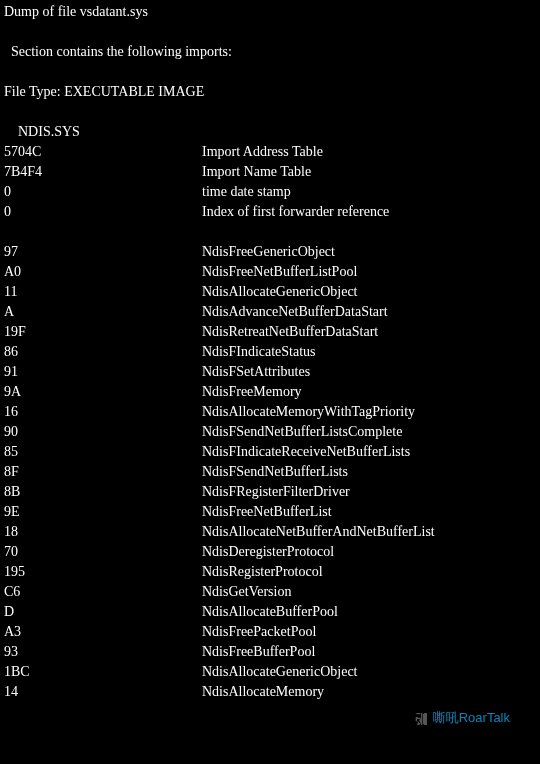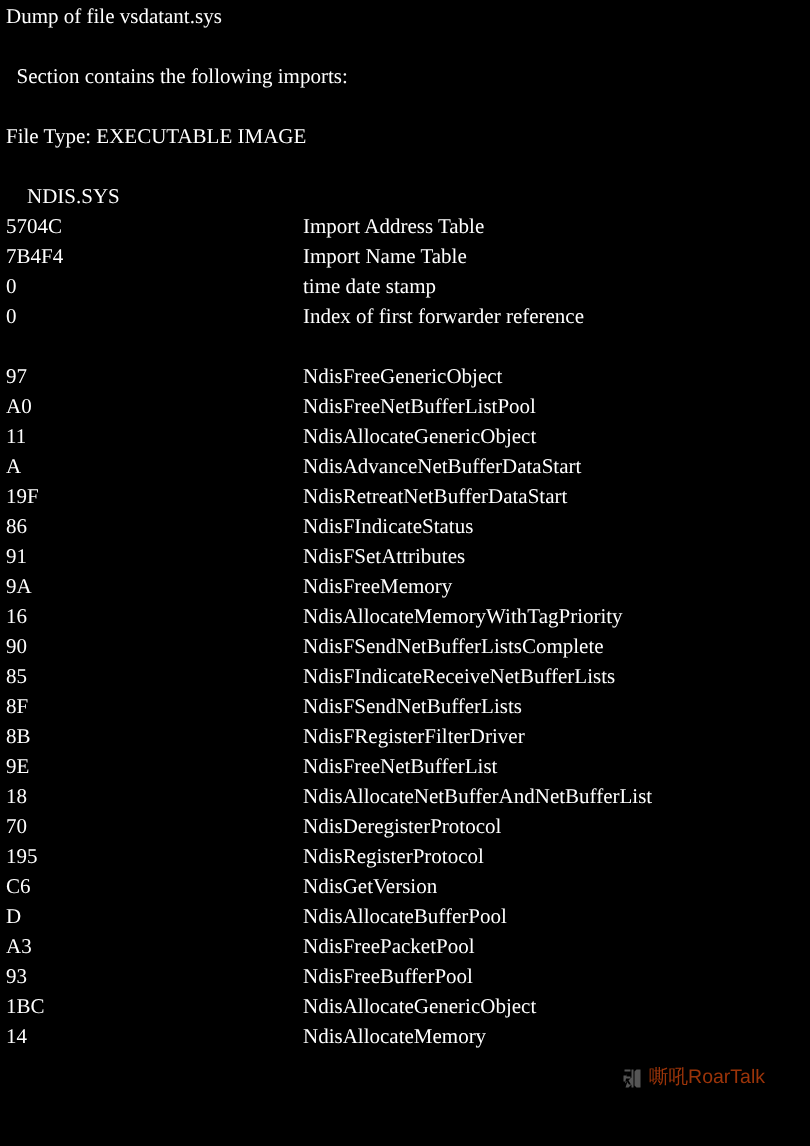--- a/index.html
+++ b/index.html
@@ -31,21 +31,21 @@
       text-align: left;
     }
     .col-name {
       display: inline-block;
       padding-left: 8px;
     }
     .watermark {
       position: absolute;
       right: 30px;
       top: 708px;
-      color: #c2410c;
+      color: #0ea5e9;
       font-family: sans-serif;
       font-size: 13px;
       opacity: 0.8;
     }
     .zhihu-icon {
       display: inline-block;
       width: 16px;
       height: 16px;
       vertical-align: middle;
       margin-right: 4px;

